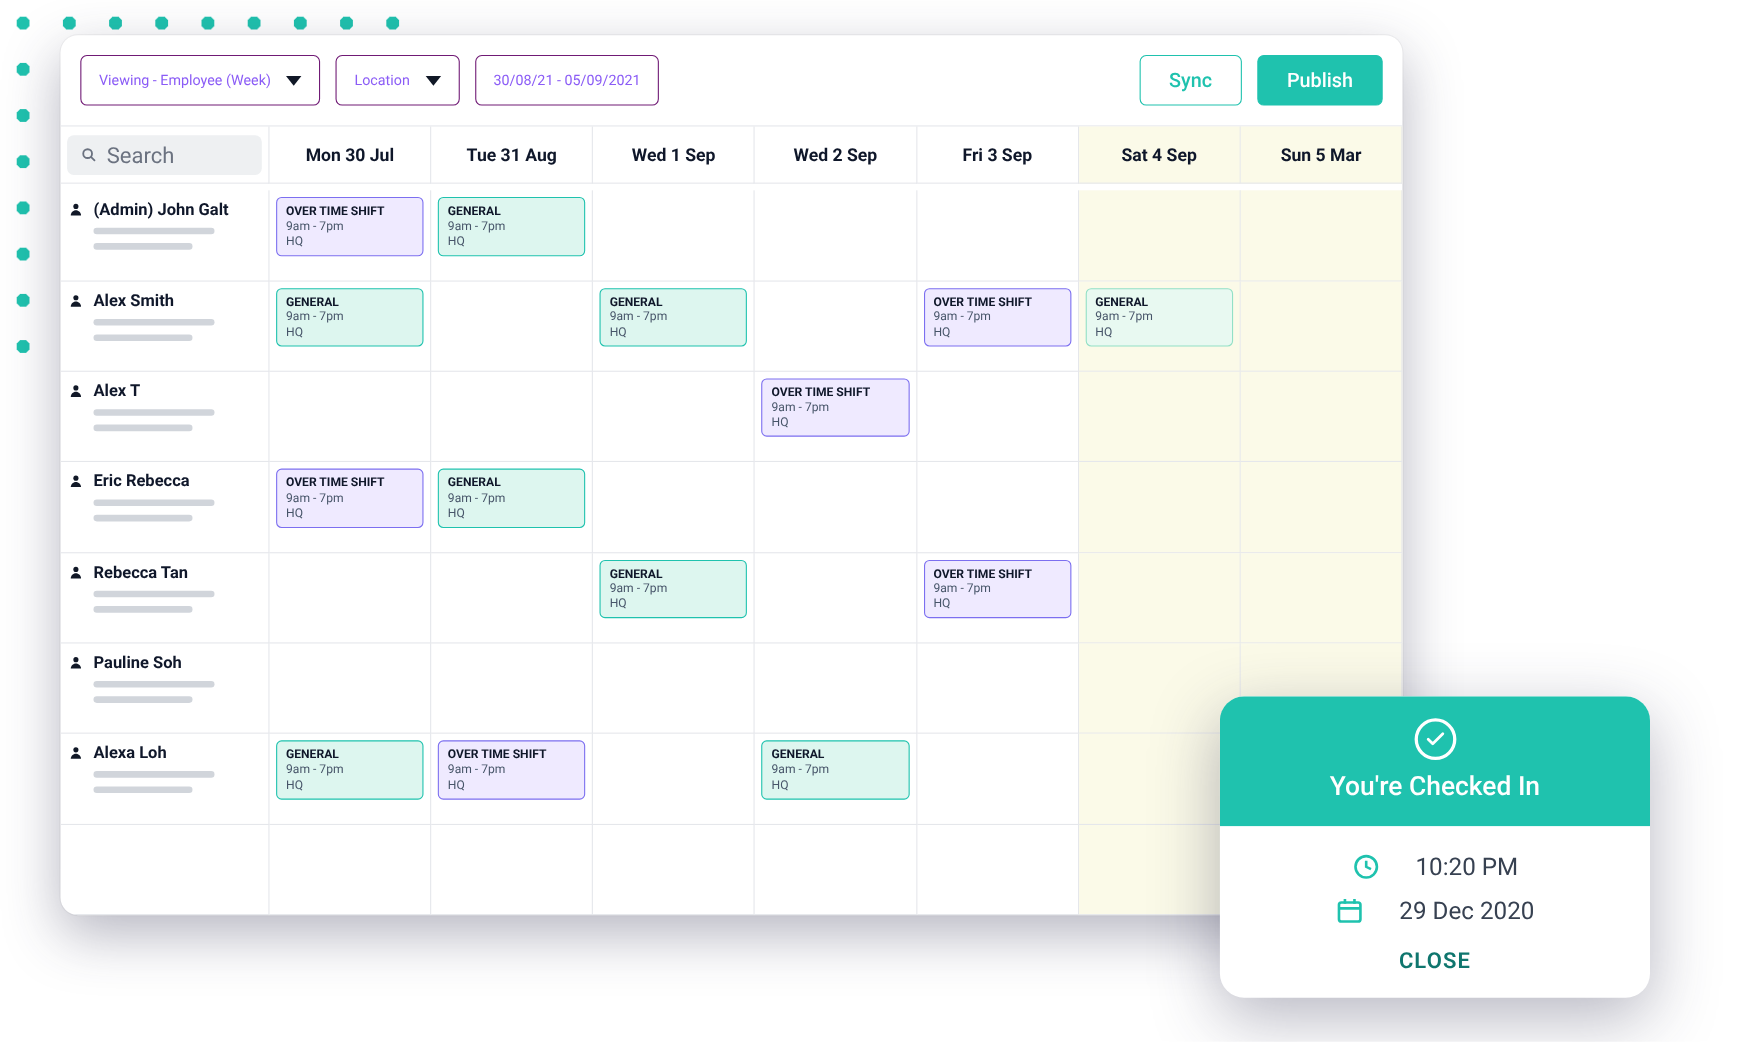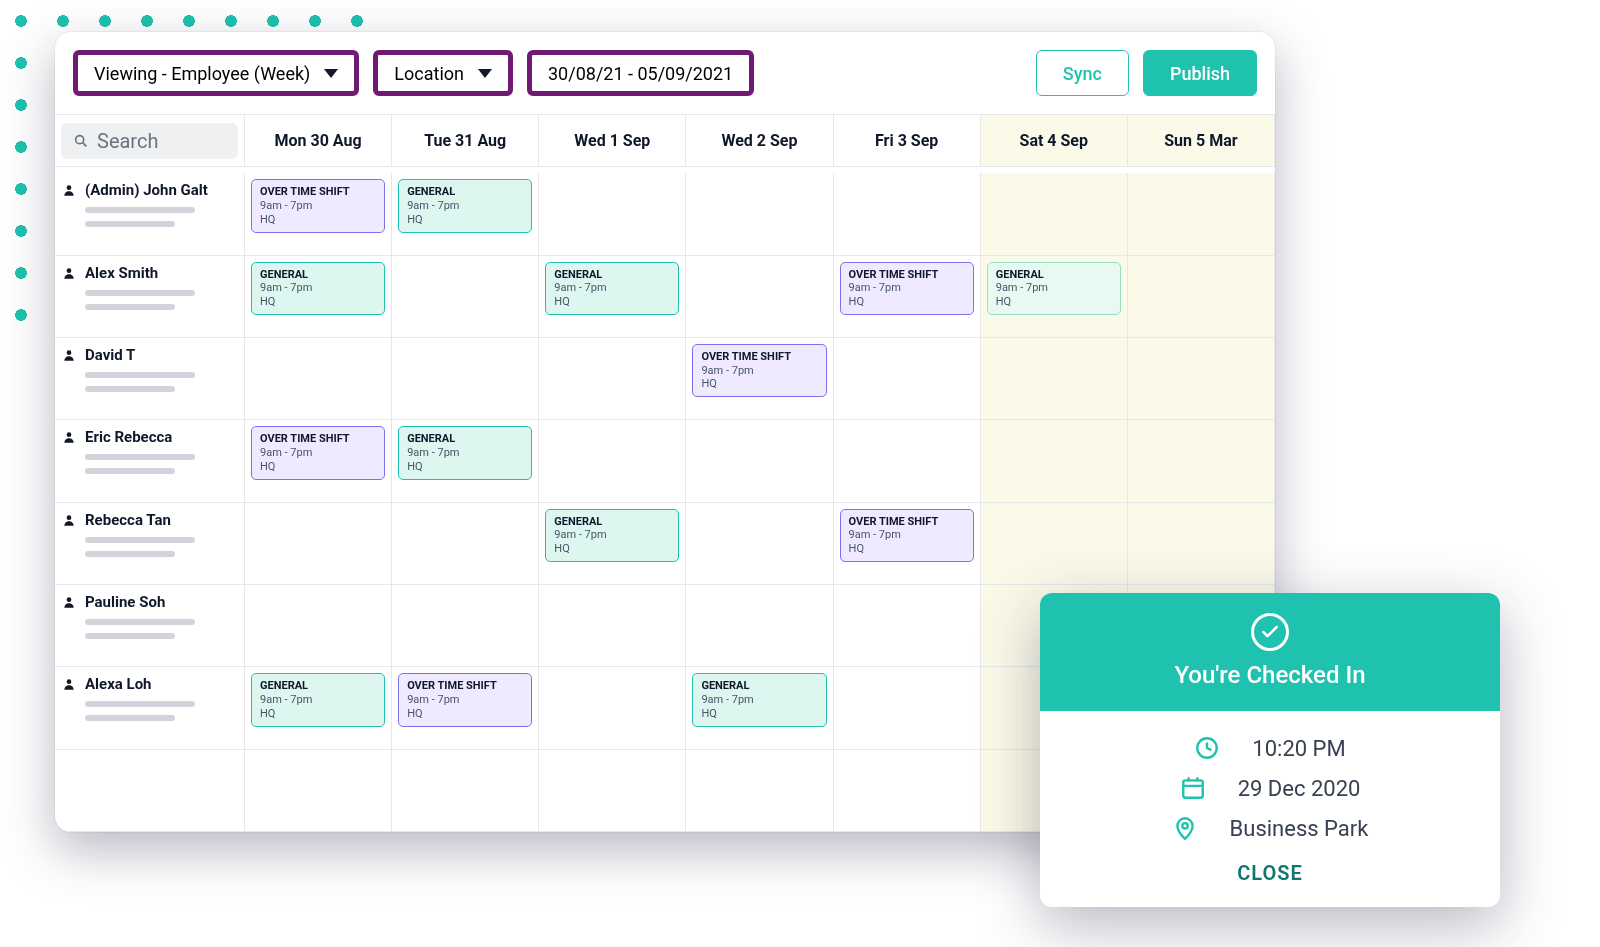--- a/index.html
+++ b/index.html
@@ -42,27 +42,27 @@
   }
 
   .toolbar {
     display: flex;
     align-items: center;
     padding: 18px 18px;
     gap: 14px;
   }
   .control {
     height: 46px;
-    border: 5px solid #701a75;
+    border: 1px solid #701a75;
     border-radius: 6px;
     display: flex;
     align-items: center;
     padding: 0 16px;
-    font-size: 18px;
-    color: #000000;
+    font-size: 13px;
+    color: #8b5cf6;
     background: #fff;
     gap: 14px;
   }
   .control .caret {
     width: 0; height: 0;
     border-left: 7px solid transparent;
     border-right: 7px solid transparent;
     border-top: 9px solid #111827;
   }
   .spacer { flex: 1; }
@@ -167,23 +167,23 @@
   .shift .meta { font-weight: 400; color: #475569; font-size: 11px; }
   .shift-general { background: #ddf6ef; border: 1px solid #1fc2ae; }
   .shift-general-light { background: #e8f9f1; border: 1px solid #92e0c6; }
   .shift-ot { background: #efeaff; border: 1px solid #7c6ff0; }
 
   
   .popup {
     position: absolute;
     right: 100px;
     bottom: 40px;
-    width: 460px;
+    width: 391px;
     background: #fff;
-    border-radius: 12px;
+    border-radius: 22px;
     box-shadow: 0 18px 60px rgba(50,50,80,.35);
     overflow: hidden;
     z-index: 2;
   }
   .popup-header {
     background: #1fc2ae;
     color: #fff;
     text-align: center;
     padding: 20px 0 22px;
   }
@@ -252,21 +252,21 @@
   <div class="grid" id="grid">
       <div class="search-cell">
   <div class="search-box">
     <svg width="16" height="16" viewBox="0 0 24 24" fill="none" stroke="#6b7280" stroke-width="2.5">
             <circle cx="10" cy="10" r="6"></circle>
             <line x1="20" y1="20" x2="14.5" y2="14.5"></line>
           </svg>
     <span>Search</span>
   </div>
       </div>
-      <div class="col-head">Mon 30 Aug</div>
+      <div class="col-head">Mon 30 Jul</div>
       <div class="col-head">Tue 31 Aug</div>
       <div class="col-head">Wed 1 Sep</div>
       <div class="col-head">Wed 2 Sep</div>
       <div class="col-head">Fri 3 Sep</div>
       <div class="col-head weekend">Sat 4 Sep</div>
       <div class="col-head weekend">Sun 5 Mar</div>
       <div class="emp-cell">
       <div class="emp-row">
         <span class="avatar">
             <svg width="14" height="14" viewBox="0 0 24 24" fill="#111827">
@@ -343,21 +343,21 @@
       </div>
       <div class="day-cell weekend"></div>
       <div class="emp-cell">
       <div class="emp-row">
         <span class="avatar">
             <svg width="14" height="14" viewBox="0 0 24 24" fill="#111827">
               <circle cx="12" cy="8" r="4"></circle>
               <path d="M4 22c0-4.4 3.6-8 8-8s8 3.6 8 8"></path>
             </svg>
           </span>
-        <span>David T</span>
+        <span>Alex T</span>
       </div>
       <div class="skel s1"></div>
       <div class="skel s2"></div>
       </div>
       <div class="day-cell"></div>
       <div class="day-cell"></div>
       <div class="day-cell"></div>
       <div class="day-cell">
         <div class="shift shift-ot">
           <div>OVER TIME SHIFT</div>
@@ -524,26 +524,17 @@
       <span class="iconw">
         <svg width="26" height="26" viewBox="0 0 24 24" fill="none" stroke="#1fc2ae" stroke-width="2.2">
             <rect x="3" y="5" width="18" height="16" rx="2"></rect>
             <line x1="3" y1="10" x2="21" y2="10"></line>
             <line x1="8" y1="2" x2="8" y2="6"></line>
             <line x1="16" y1="2" x2="16" y2="6"></line>
           </svg>
       </span>
       <span>29 Dec 2020</span>
     </div>
-    <div class="info-row">
-      <span class="iconw">
-        <svg width="26" height="26" viewBox="0 0 24 24" fill="none" stroke="#1fc2ae" stroke-width="2.2">
-            <path d="M12 22s7-6.5 7-12a7 7 0 10-14 0c0 5.5 7 12 7 12z"></path>
-            <circle cx="12" cy="10" r="2.5"></circle>
-          </svg>
-      </span>
-      <span>Business Park</span>
-    </div>
     <div class="close">
       <span>CLOSE</span>
     </div>
   </div>
 </div>
 
 </body></html>

